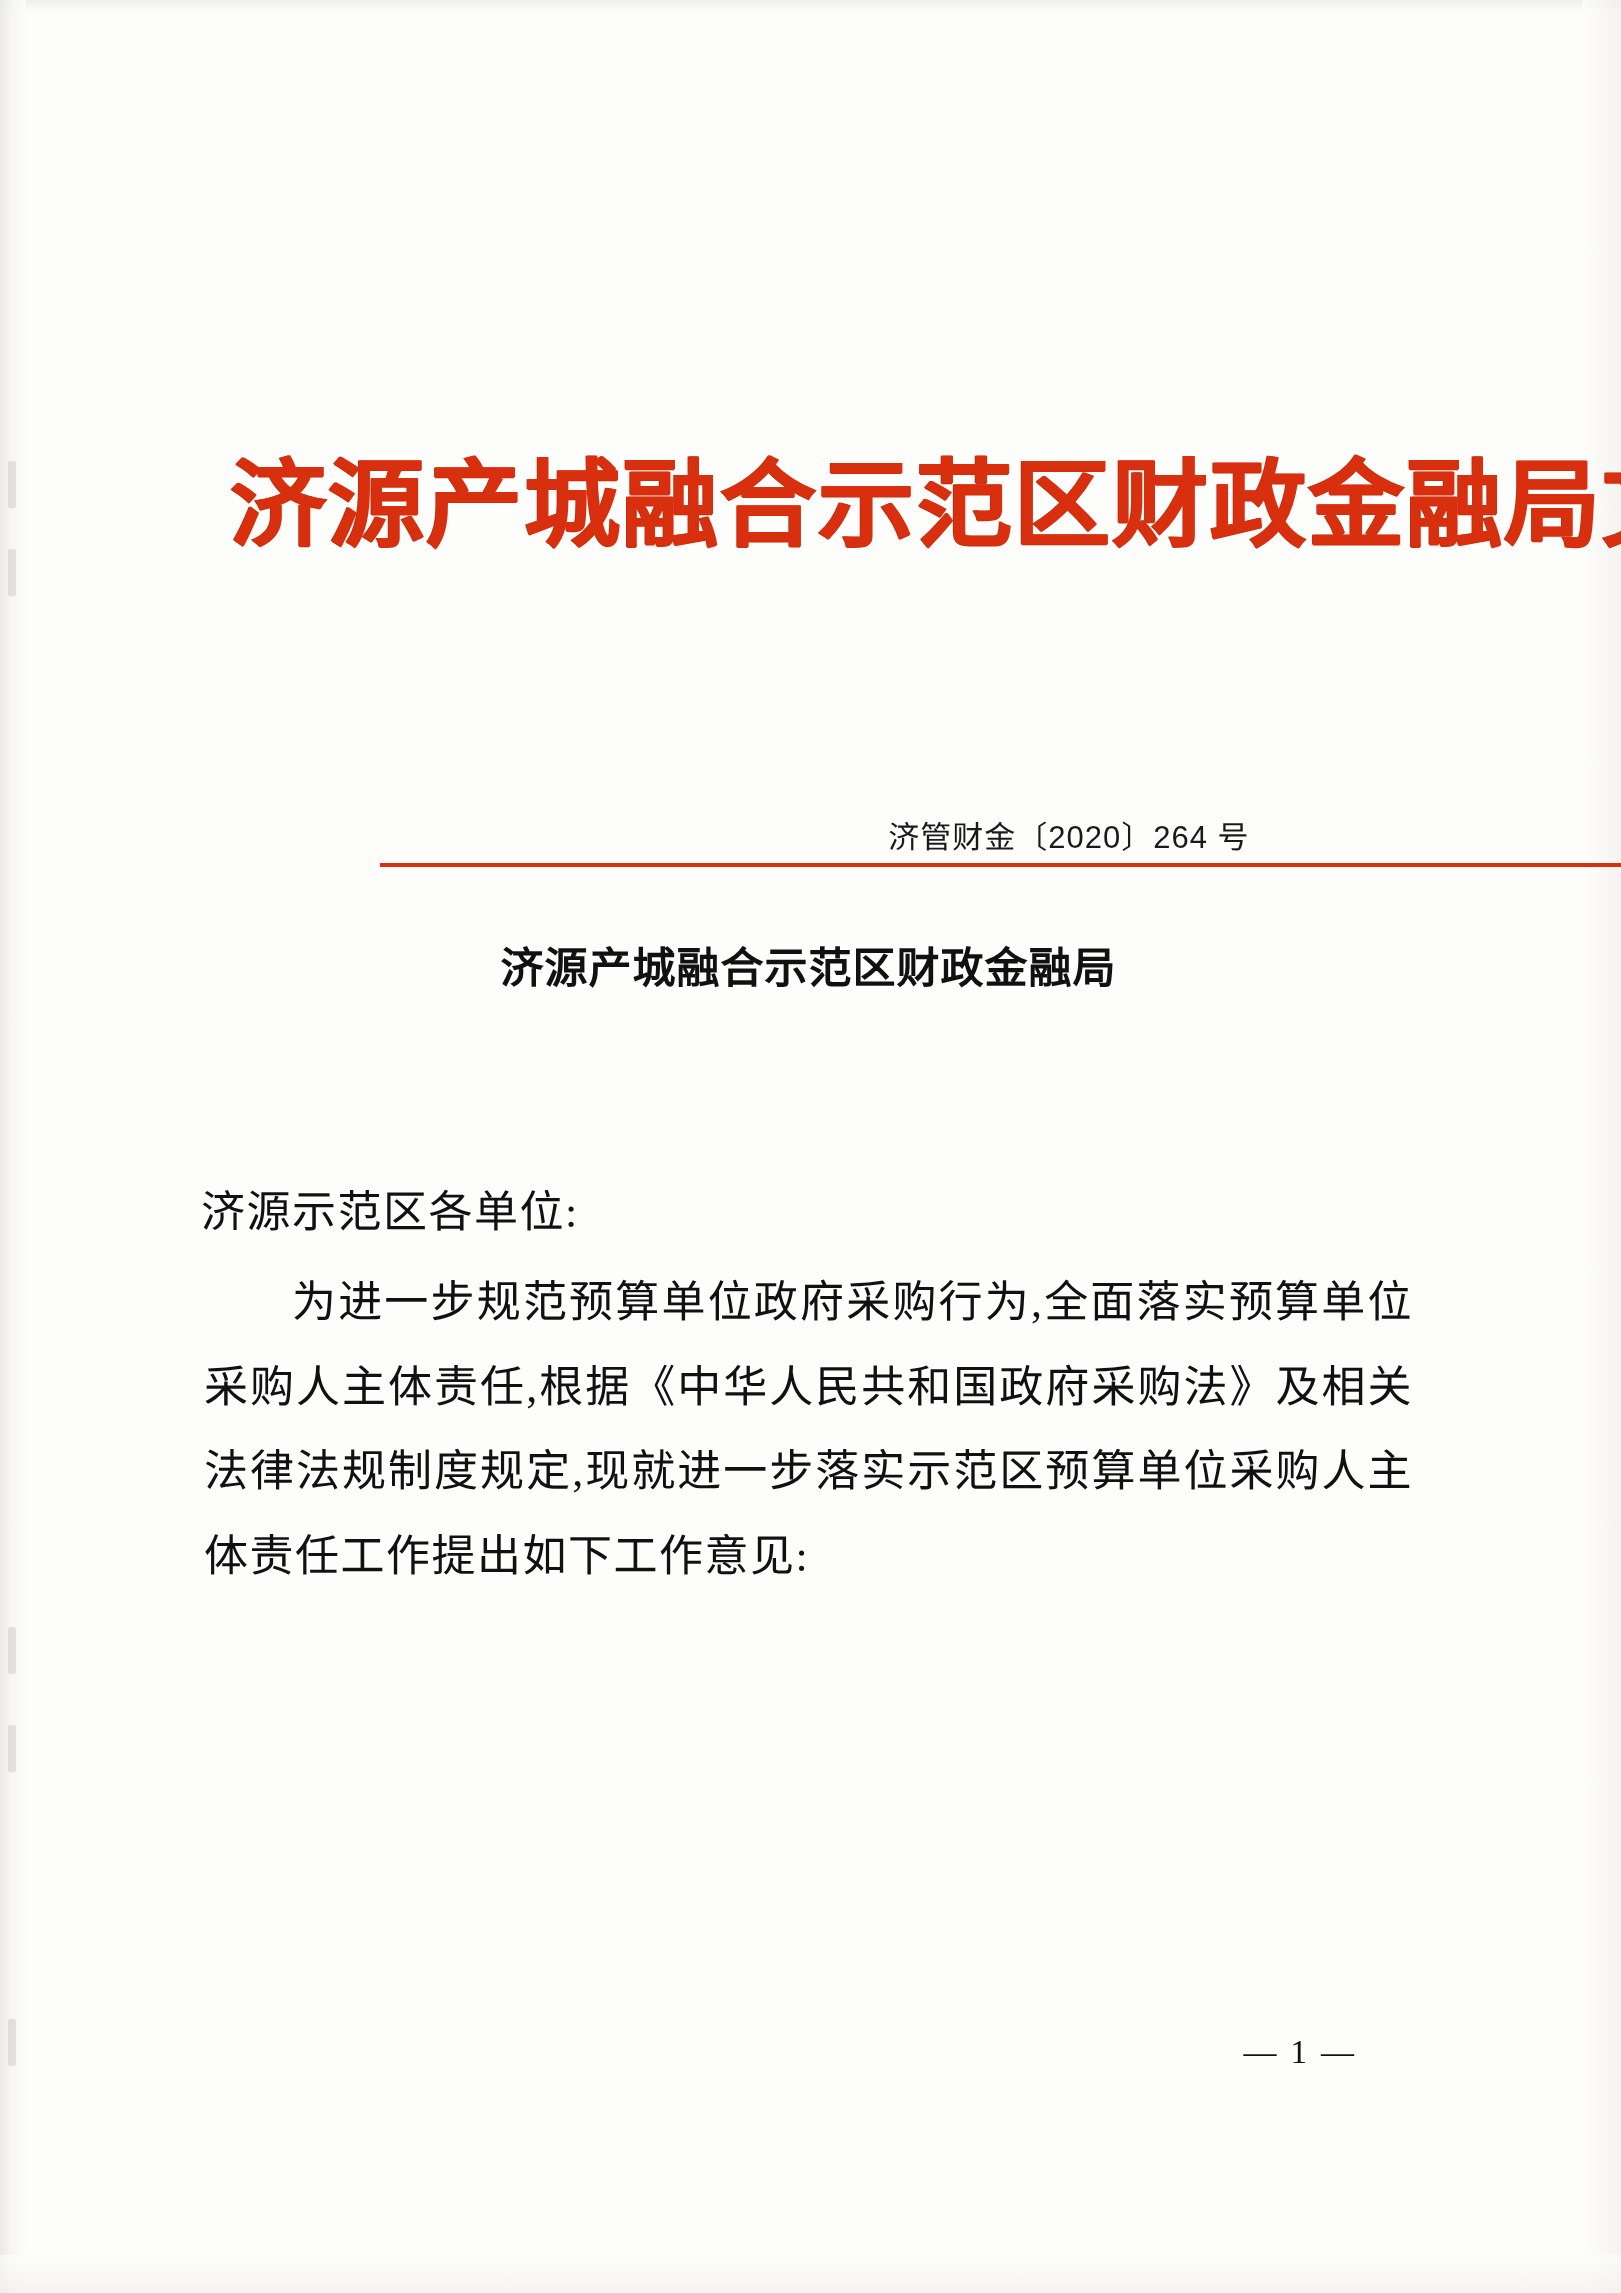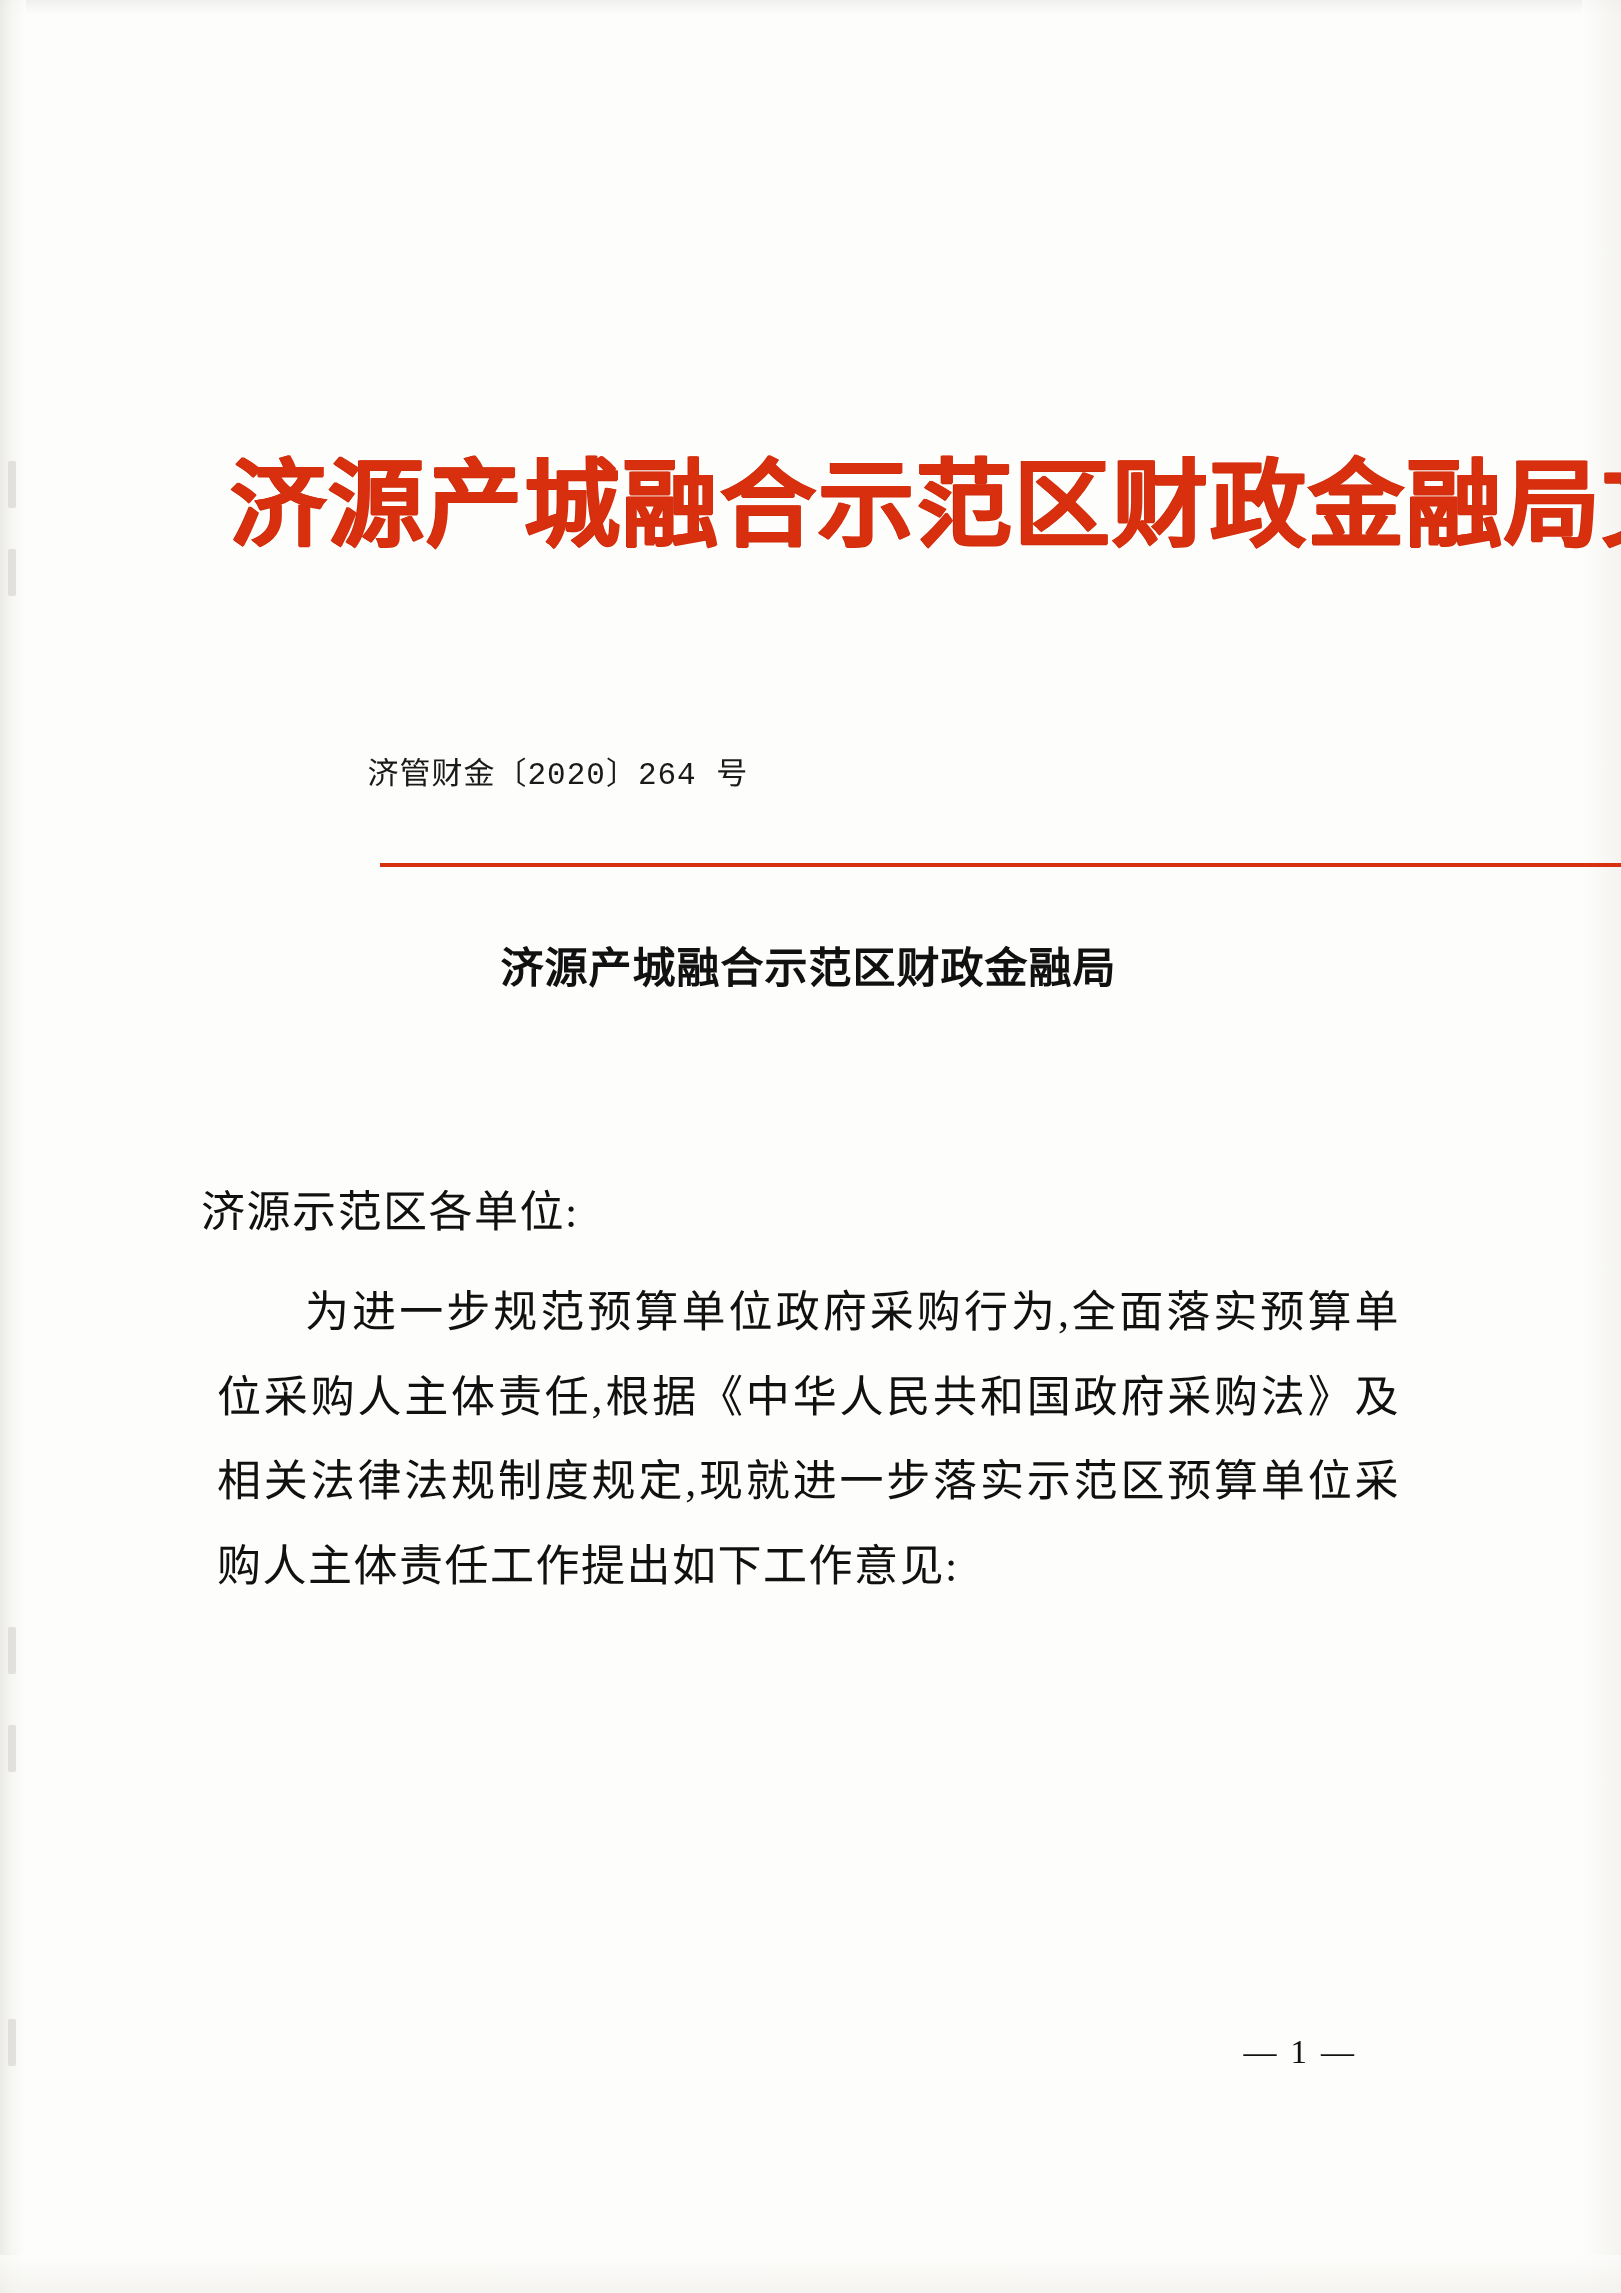--- a/index.html
+++ b/index.html
@@ -92,27 +92,27 @@
       1px 0 0 #d8300f,
       -1px 0 0 #c82a0b,
       0 1px 0 #cf2d0d;
   }
 
   
   .doc-number {
     position: absolute;
     left: 50%;
     transform: translateX(-50%);
-    top: 748px;
+    top: 812px;
     width: 882px;
-    text-align: left;
+    text-align: right;
     font-size: 31px;
     letter-spacing: 1px;
     color: #1a1a1a;
-    font-family: Liberation Mono, monospace;
+    font-family: Liberation Sans, sans-serif;
   }
 
   
   .red-rule {
     position: absolute;
     left: 179px;
     top: 863px;
     width: 1264px;
     height: 3.9px;
     background: #d8300f;
@@ -145,21 +145,21 @@
     line-height: 1.92;
     color: #111;
     letter-spacing: 1.5px;
     text-align: justify;
     text-justify: inter-ideograph;
   }
   .salutation {
     margin: 0 0 5.9px 0;
   }
   .para {
-    margin: 16px;
+    margin: 3px;
     text-indent: 2em;
   }
   .section-head {
     margin: 0;
     text-indent: 2em;
     font-weight: bold;
   }
 
   
   .page-number {

